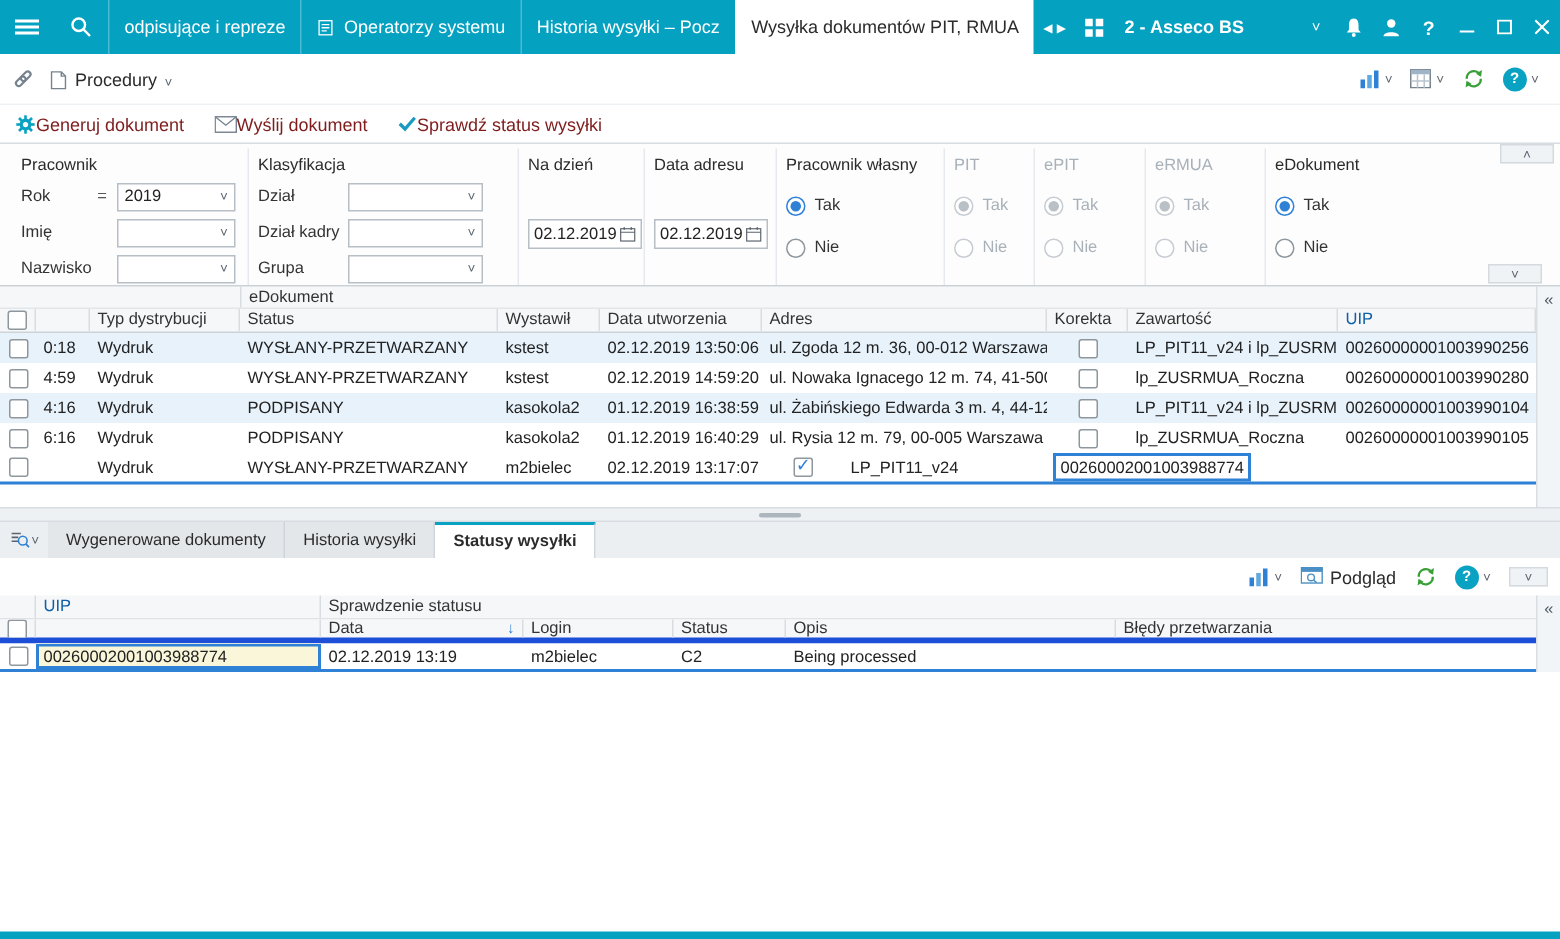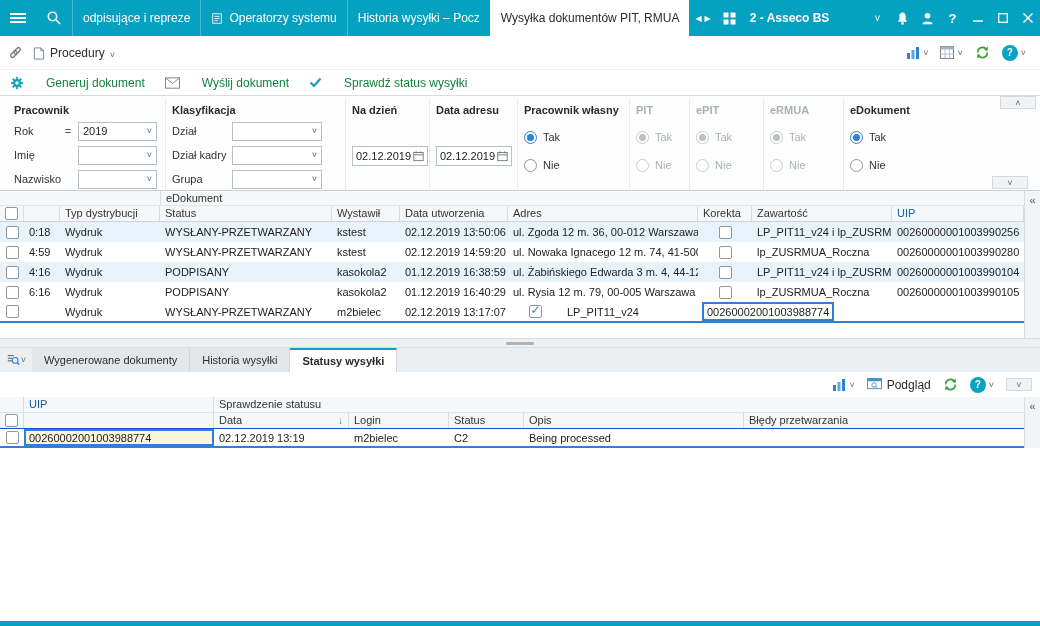--- a/index.html
+++ b/index.html
@@ -25,29 +25,29 @@
   
   .toolbar1{height:34px;display:flex;align-items:center;padding:0 8px;border-bottom:1px solid #eef1f3;background:#fff}
   .t1left{display:flex;align-items:center;gap:10px}
   .t1right{margin-left:auto;display:flex;align-items:center;gap:12px;padding-right:6px}
   .iconchev{display:flex;align-items:center;gap:3px;cursor:pointer}
   .chev{font-size:9px;color:#5a646e}
   .proc{display:flex;align-items:flex-end;gap:5px;font-size:12px;color:#2b2b2b;cursor:pointer}
   .qcirc{width:16px;height:16px;border-radius:50%;background:#0aa2c2;color:#fff;font-size:10px;
          font-weight:700;display:flex;align-items:center;justify-content:center}
   .toolbar2{height:25px;display:flex;align-items:center;gap:20px;padding:0 10px;background:#fff}
-  .actbtn{display:flex;align-items:center;gap:22px;font-size:12px;color:#15803d;cursor:pointer}
+  .actbtn{display:flex;align-items:center;gap:0;font-size:12px;color:#7f1d1d;cursor:pointer}
 
   
   .filters{height:96px;border-top:1px solid #d7dce1;border-bottom:1px solid #c9d0d6;background:#fdfdfe;
            display:flex;position:relative;padding:3px 0 0 8px}
   .fcol{padding:2px 8px 0 6px;border-right:1px solid #e6eaee;flex:none}
   .fc-prac{width:158px}.fc-klas{width:180px}.fc-nadz{width:84px}.fc-data{width:88px}
   .fc-rg0{width:112px}.fc-rg1{width:60px}.fc-rg2{width:74px}.fc-rg3{width:80px}.fc-rg4{width:92px;border-right:none}
-  .fhead{font-size:11px;font-weight:700;color:#2b2b2b;height:18px;line-height:18px;white-space:nowrap}
+  .fhead{font-size:11px;font-weight:400;color:#2b2b2b;height:18px;line-height:18px;white-space:nowrap}
   .frow{display:flex;align-items:center;height:24px;gap:4px}
   .flabel{width:44px;font-size:11px;color:#333;flex:none}
   .fc-klas .flabel{width:56px}
   .op{width:12px;text-align:center;font-size:11px;color:#555;cursor:pointer;flex:none}
   .sel{width:90px;height:19px;border:1px solid #b6bec6;background:#fff;display:flex;align-items:center;
        padding:0 4px;font-size:11px;color:#222;cursor:pointer}
   .sel .sval{flex:1;overflow:hidden;white-space:nowrap}
   .dateinp{margin-top:27px;width:76px;height:20px;border:1px solid #b6bec6;background:#fff;display:flex;
            align-items:center;padding:0 3px;font-size:11px;color:#222;gap:2px;cursor:text}
   .dateinp .dval{flex:1;white-space:nowrap}
@@ -106,21 +106,21 @@
   .btab.active{background:#fff;border-top:2px solid #0aa2c2;font-weight:700}
   .btoolbar{height:25px;display:flex;align-items:center;justify-content:flex-end;gap:12px;padding:0 8px;background:#fff}
   .podglad{display:flex;align-items:center;gap:5px;font-size:12px;color:#2b2b2b;cursor:pointer}
   .bcoll{width:26px;height:13px;background:#f0f3f6;border:1px solid #d5dade;color:#59636d;font-size:9px;
          display:flex;align-items:center;justify-content:center;cursor:pointer}
 
   
   .bottomtable{height:51px;display:flex}
   .btbody{width:1024px}
   .bhrow{display:flex;height:16px;background:#f6f7f8;border-bottom:1px solid #dfe3e7}
-  .bhrow.last{border-bottom:1px solid #1d4ed8}
+  .bhrow.last{border-bottom:4px solid #1d4ed8}
   .bh{font-size:11px;color:#333;line-height:15px;padding:0 5px;border-right:1px solid #d9dde1;
       overflow:hidden;white-space:nowrap;cursor:pointer;display:flex;align-items:center}
   .bh.blue{color:#1060a8}
   .b0{width:24px;justify-content:center}.b1{width:190px}.b2{width:135px}.b3{width:100px}
   .b4{width:75px}.b5{width:220px}.b6{flex:1;border-right:none}
   .bh.spread{justify-content:space-between}
   .sort{color:#2f81d6;font-size:10px}
   .brow{display:flex;height:19px;align-items:center;background:#fff;border-bottom:2px solid #2f81d6;cursor:pointer}
   .bc{font-size:11px;color:#222;padding:0 5px;white-space:nowrap;overflow:hidden;height:100%;
       display:flex;align-items:center;flex:none}

